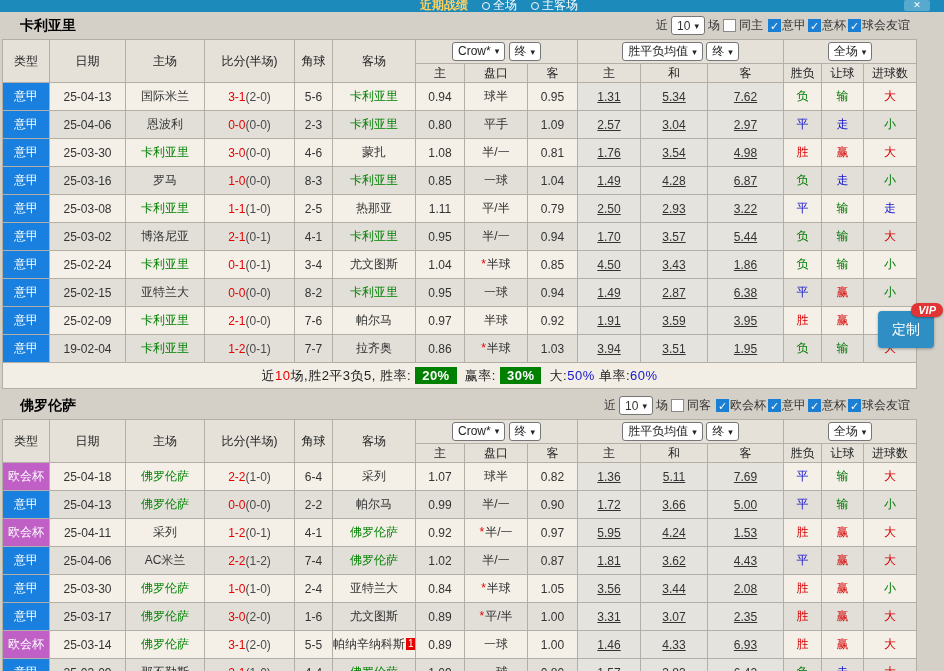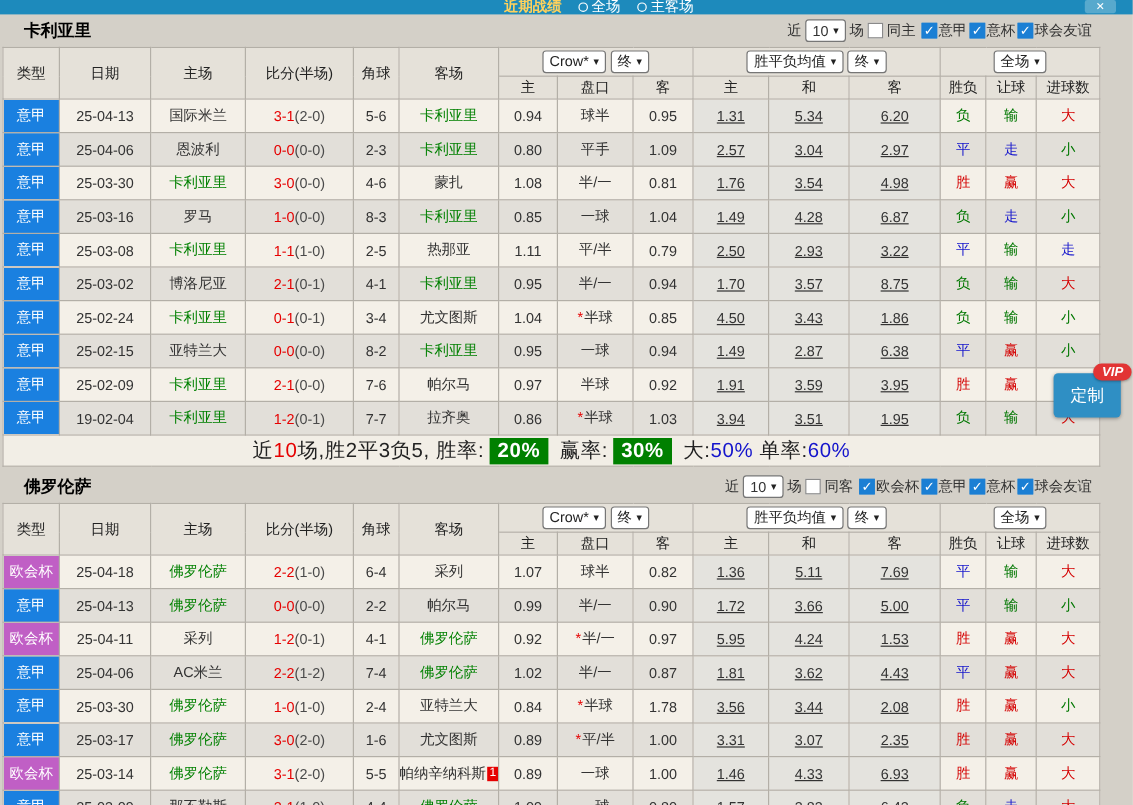--- a/index.html
+++ b/index.html
@@ -68,21 +68,21 @@
   .half{ color:#4a4a4a; }
   .star{ color:#e60000; margin-right:1px;}
   .c-red{ color:var(--win-red,#d40000); }
   .c-blue{ color:var(--draw-blue,#1414cc); }
   .c-green{ color:var(--loss-green,#007700); }
   .mini-badge{
     display:inline-block; background:#e60000; color:#fff; font-size:10px;
     line-height:12px; padding:0 2px; margin-left:1px; vertical-align:1px;
   }
   tfoot td{
-    height:26px; background:#f2eee6; font-size:17px; color:#222;
+    height:26px; background:#f2eee6; font-size:13px; color:#222;
   }
   .rate-box{
     display:inline-block; background:var(--rate-green,#008000); color:#fff;
     padding:1px 7px; margin:0 4px; font-weight:bold;
   }
   .blue-val{ color:#1414cc; }
   .red-val{ color:#e60000; }
   .summary-wrap{ letter-spacing:0.5px; }
   
   .vip-btn{
@@ -211,21 +211,21 @@
           <td>25-04-13</td>
           <td class="team ">国际米兰</td>
           <td><span class="score">3-1</span><span class="half">(2-0)</span></td>
           <td>5-6</td>
           <td class="team team-self">卡利亚里</td>
           <td>0.94</td>
           <td>球半</td>
           <td>0.95</td>
           <td class="tint">1.31</td>
           <td class="tint">5.34</td>
-          <td class="tint">6.20</td>
+          <td class="tint">7.62</td>
           <td class="c-green">负</td>
           <td class="c-green">输</td>
           <td class="c-red">大</td>
         </tr>
         <tr class="even">
           <td class="c-type" style="background:#1a80e0">意甲</td>
           <td>25-04-06</td>
           <td class="team ">恩波利</td>
           <td><span class="score">0-0</span><span class="half">(0-0)</span></td>
           <td>2-3</td>
@@ -296,21 +296,21 @@
           <td>25-03-02</td>
           <td class="team ">博洛尼亚</td>
           <td><span class="score">2-1</span><span class="half">(0-1)</span></td>
           <td>4-1</td>
           <td class="team team-self">卡利亚里</td>
           <td>0.95</td>
           <td>半/一</td>
           <td>0.94</td>
           <td class="tint">1.70</td>
           <td class="tint">3.57</td>
-          <td class="tint">8.75</td>
+          <td class="tint">5.44</td>
           <td class="c-green">负</td>
           <td class="c-green">输</td>
           <td class="c-red">大</td>
         </tr>
         <tr class="odd">
           <td class="c-type" style="background:#1a80e0">意甲</td>
           <td>25-02-24</td>
           <td class="team team-self">卡利亚里</td>
           <td><span class="score">0-1</span><span class="half">(0-1)</span></td>
           <td>3-4</td>
@@ -557,21 +557,21 @@
         </tr>
         <tr class="odd">
           <td class="c-type" style="background:#1a80e0">意甲</td>
           <td>25-03-30</td>
           <td class="team team-self">佛罗伦萨</td>
           <td><span class="score">1-0</span><span class="half">(1-0)</span></td>
           <td>2-4</td>
           <td class="team ">亚特兰大</td>
           <td>0.84</td>
           <td><span class="star">*</span>半球</td>
-          <td>1.78</td>
+          <td>1.05</td>
           <td class="tint">3.56</td>
           <td class="tint">3.44</td>
           <td class="tint">2.08</td>
           <td class="c-red">胜</td>
           <td class="c-red">赢</td>
           <td class="c-green">小</td>
         </tr>
         <tr class="even">
           <td class="c-type" style="background:#1a80e0">意甲</td>
           <td>25-03-17</td>

